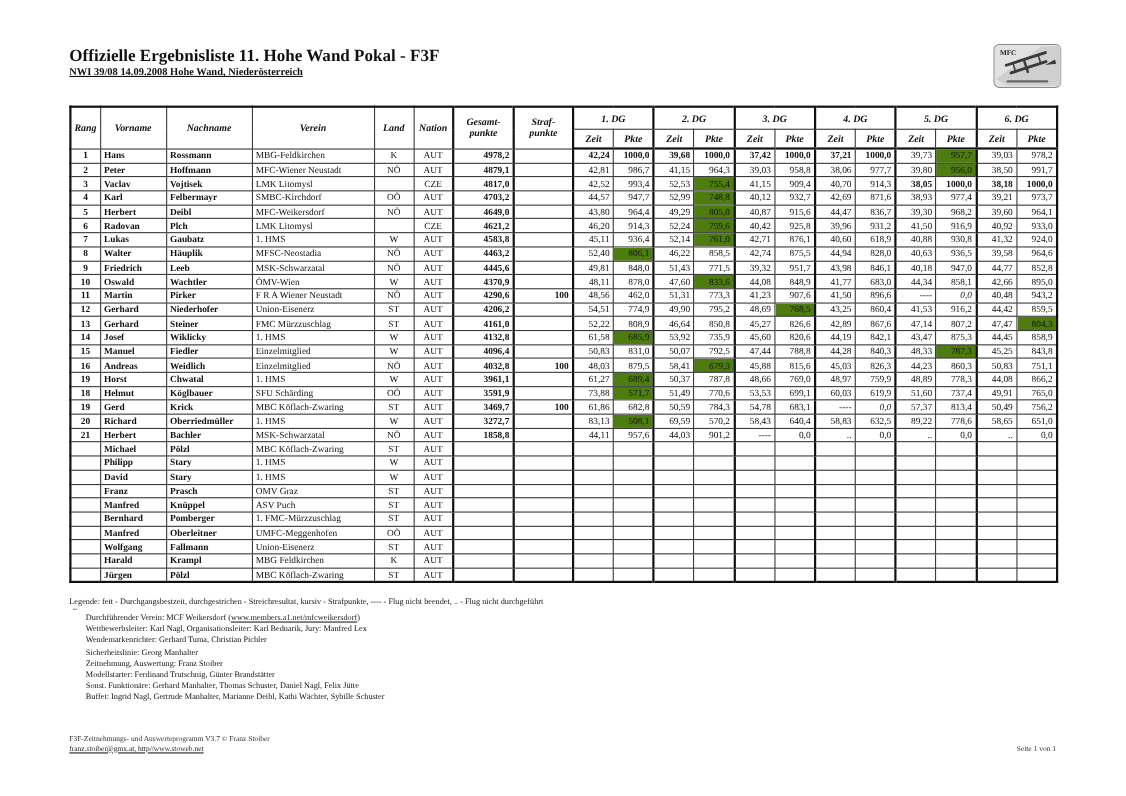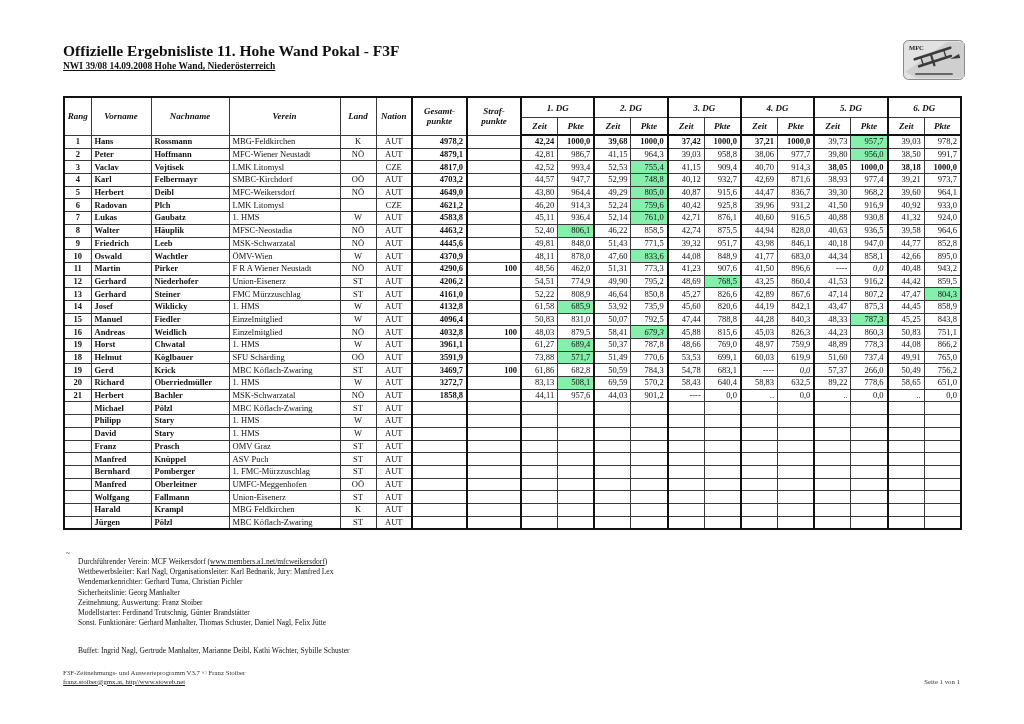--- a/index.html
+++ b/index.html
@@ -14,25 +14,25 @@
   table.results thead th{font-size:9px;font-weight:bold;font-style:italic;text-align:center;
         padding:0 2px;background:#fff;}
   table.results thead tr.h1 th{height:19px;}
   table.results thead tr.h2 th{height:16px;border-bottom:2px solid #111;}
   table.results tbody td{height:11.7px;font-size:8.5px;line-height:11px;padding:0 3px;}
   .bl2{border-left-width:2px !important;border-left-color:#111 !important;}
   .b{font-weight:bold;}
   .i{font-style:italic;}
   .c{text-align:center;}
   .r{text-align:right;}
-  .strike{background:#86efac;}
+  .strike{background:#4d7c0f;}
   .legend{position:absolute;left:63px;top:542px;font-size:7.5px;}
   .tilde{position:absolute;left:66px;top:549px;font-size:7.5px;}
   .officials{position:absolute;left:78px;top:557px;font-size:7.5px;line-height:10.2px;}
-  .officials .gap{margin-top:18px;}
+  .officials .gap{margin-top:0;}
   .link{text-decoration:underline;color:#222;}
   .foot-left{position:absolute;left:63px;top:669px;font-size:6.8px;line-height:8.6px;color:#333;}
   .foot-right{position:absolute;right:64px;top:678px;font-size:6.8px;color:#333;}
 </style>
 </head>
 <body>
 
 <div class="page">
 
   <div class="title">Offizielle Ergebnisliste 11. Hohe Wand Pokal - F3F</div>
@@ -253,21 +253,21 @@
             <td class="c">AUT</td>
             <td class="r b bl2">4583,8</td>
             <td class="r b bl2"></td>
             <td class="r bl2">45,11</td>
             <td class="r">936,4</td>
             <td class="r bl2">52,14</td>
             <td class="r strike">761,0</td>
             <td class="r bl2">42,71</td>
             <td class="r">876,1</td>
             <td class="r bl2">40,60</td>
-            <td class="r">916,5</td>
+            <td class="r">618,9</td>
             <td class="r bl2">40,88</td>
             <td class="r">930,8</td>
             <td class="r bl2">41,32</td>
             <td class="r">924,0</td>
           </tr>
           <tr>
             <td class="c b">8</td>
             <td class="b">Walter</td>
             <td class="b">Häuplik</td>
             <td>MFSC-Neostadia</td>
@@ -519,21 +519,21 @@
             <td class="r b bl2">100</td>
             <td class="r bl2">61,86</td>
             <td class="r">682,8</td>
             <td class="r bl2">50,59</td>
             <td class="r">784,3</td>
             <td class="r bl2">54,78</td>
             <td class="r">683,1</td>
             <td class="r bl2">----</td>
             <td class="r i">0,0</td>
             <td class="r bl2">57,37</td>
-            <td class="r">266,0</td>
+            <td class="r">813,4</td>
             <td class="r bl2">50,49</td>
             <td class="r">756,2</td>
           </tr>
           <tr>
             <td class="c b">20</td>
             <td class="b">Richard</td>
             <td class="b">Oberriedmüller</td>
             <td>1. HMS</td>
             <td class="c">W</td>
             <td class="c">AUT</td>
@@ -791,20 +791,21 @@
             <td class="r"></td>
             <td class="r bl2"></td>
             <td class="r"></td>
             <td class="r bl2"></td>
             <td class="r"></td>
           </tr>
         </tbody>
       </table>
   </div>
 
+  <div class="legend">Legende: fett - Durchgangsbestzeit, durchgestrichen - Streichresultat, kursiv - Strafpunkte, ---- - Flug nicht beendet, .. - Flug nicht durchgeführt</div>
   <div class="tilde">~</div>
 
   <div class="officials">
     <div><span>Durchführender Verein: MCF Weikersdorf (</span><span class="link">www.members.a1.net/mfcweikersdorf</span><span>)</span></div>
     <div>Wettbewerbsleiter: Karl Nagl, Organisationsleiter: Karl Bednarik, Jury: Manfred Lex</div>
     <div>Wendemarkenrichter: Gerhard Tuma, Christian Pichler</div>
     <div>Sicherheitslinie: Georg Manhalter</div>
     <div>Zeitnehmung, Auswertung: Franz Stoiber</div>
     <div>Modellstarter: Ferdinand Trutschnig, Günter Brandstätter</div>
     <div>Sonst. Funktionäre: Gerhard Manhalter, Thomas Schuster, Daniel Nagl, Felix Jütte</div>

